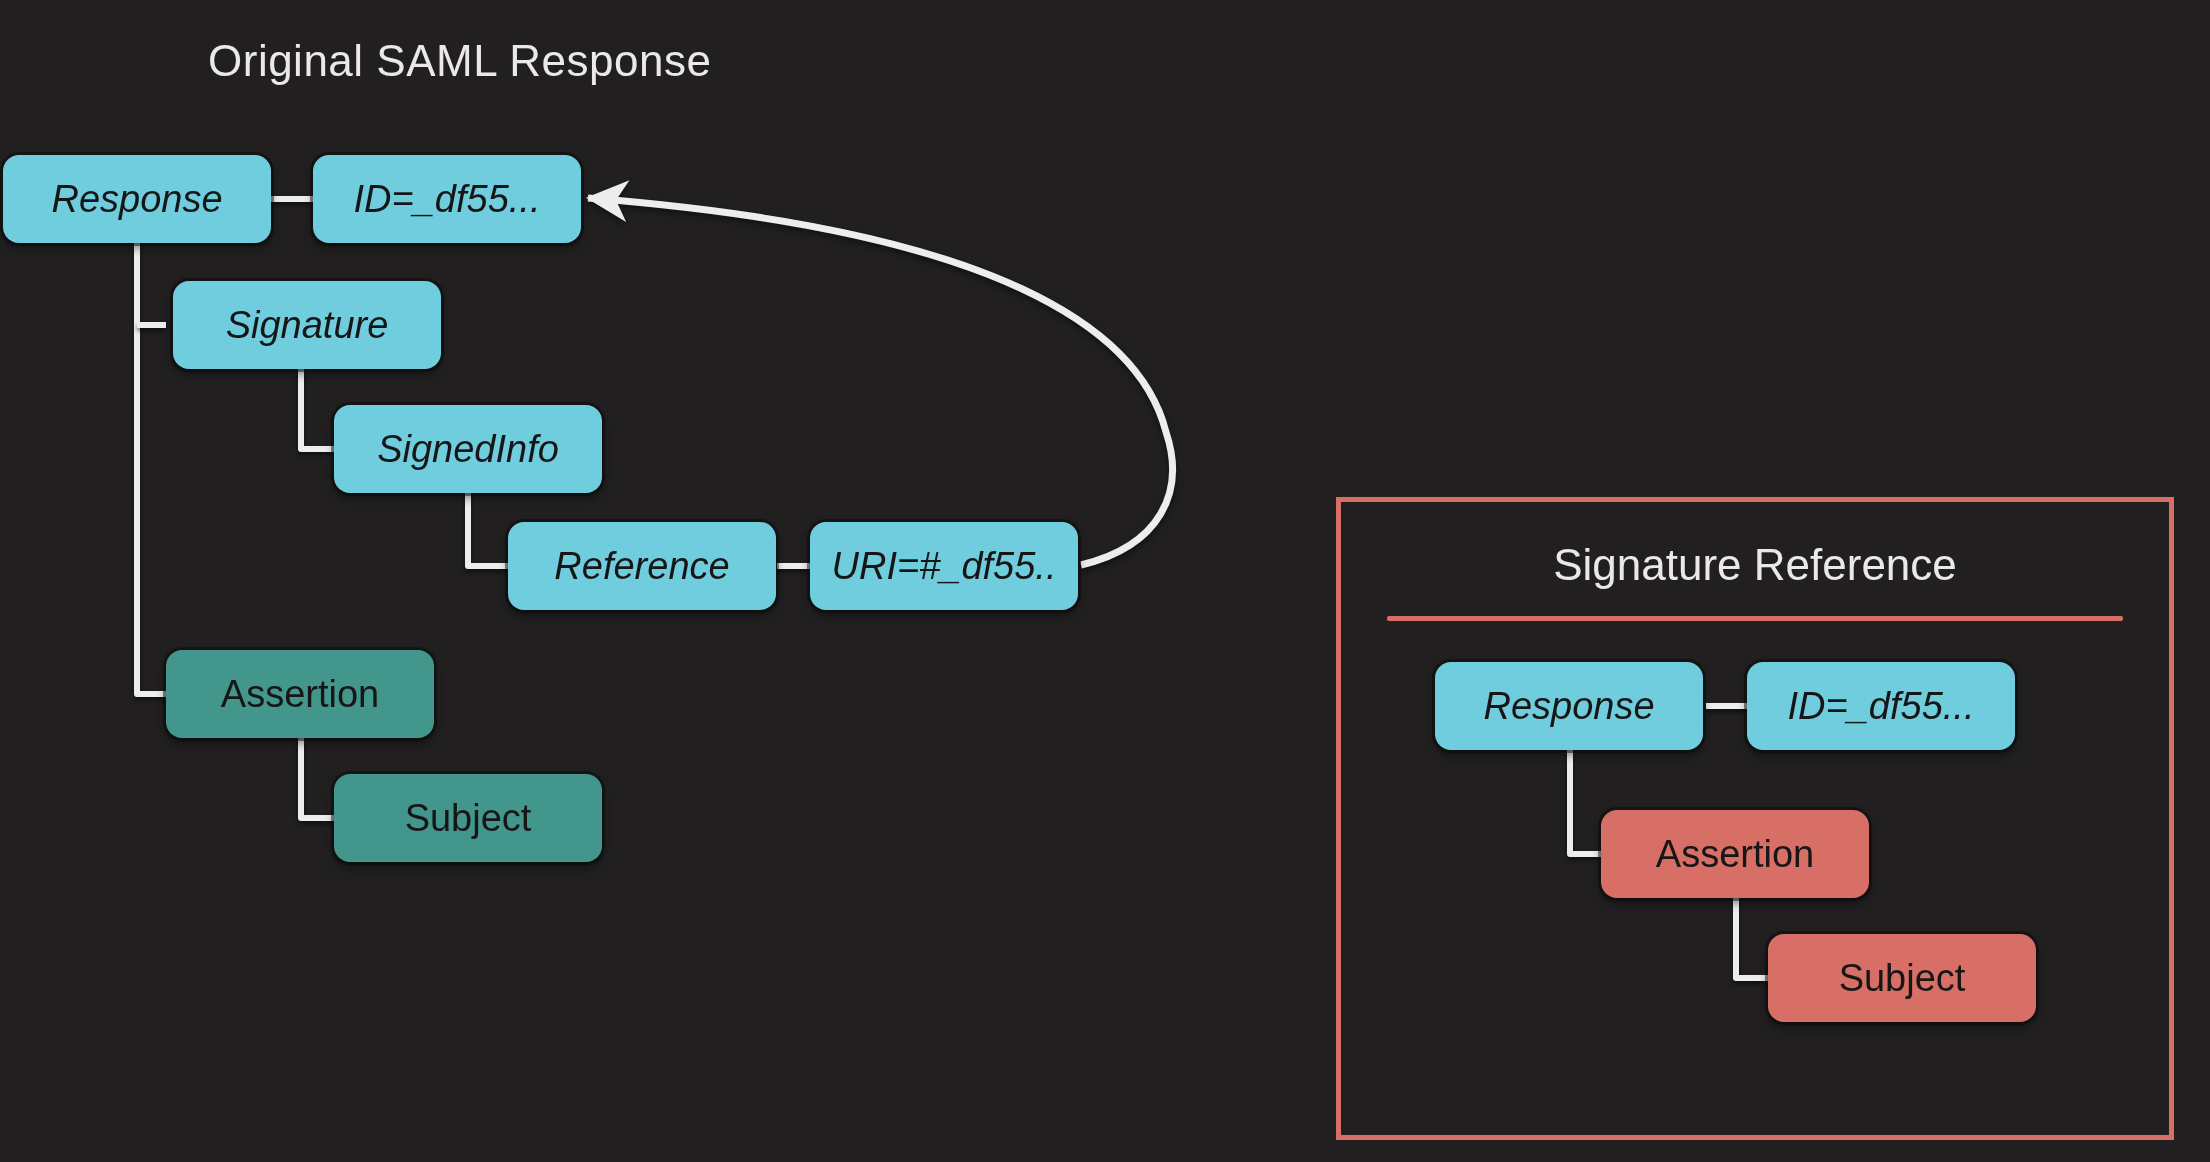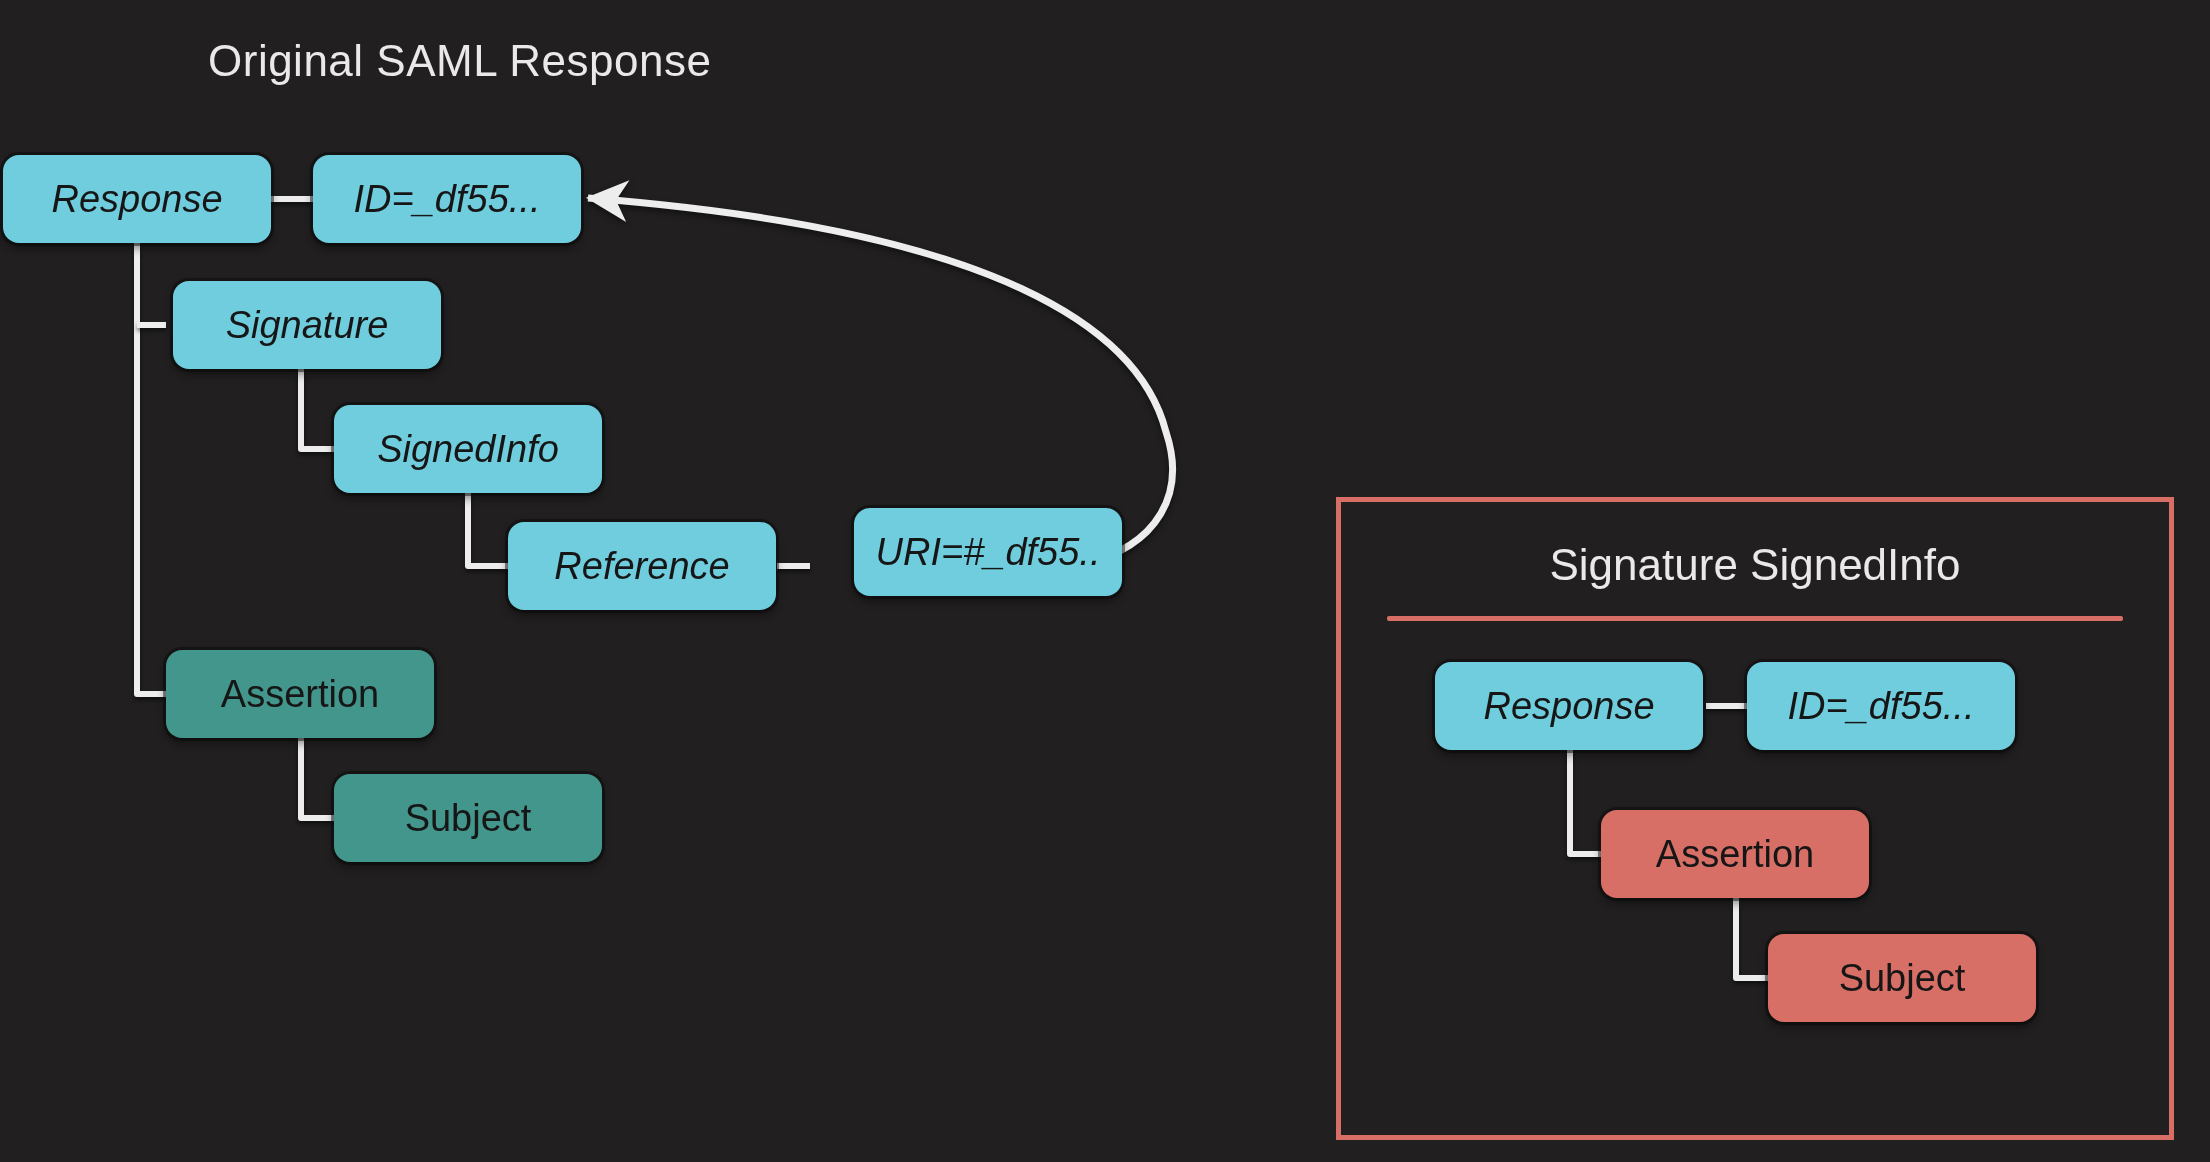--- a/index.html
+++ b/index.html
@@ -69,21 +69,21 @@
   .node.cyan { background: var(--cyan-node); font-style: italic; }
   .node.teal { background: var(--teal-node); }
   .node.red  { background: var(--red-node); }
 
   
   #n-response-l   { left: 3px;    top: 155px; }
   #n-id-l         { left: 313px;  top: 155px; }
   #n-signature    { left: 173px;  top: 281px; }
   #n-signedinfo   { left: 334px;  top: 405px; }
   #n-reference    { left: 508px;  top: 522px; }
-  #n-uri          { left: 810px;  top: 508px; margin-left: 44px; }
+  #n-uri          { left: 810px;  top: 522px; }
   #n-assertion-l  { left: 166px;  top: 650px; }
   #n-subject-l    { left: 334px;  top: 774px; }
 
   
   #n-response-r   { left: 1435px; top: 662px; }
   #n-id-r         { left: 1747px; top: 662px; }
   #n-assertion-r  { left: 1601px; top: 810px; }
   #n-subject-r    { left: 1768px; top: 934px; }
 
   svg.wires {
@@ -140,21 +140,21 @@
   <div class="node cyan" id="n-response-l">Response</div>
   <div class="node cyan" id="n-id-l">ID=_df55...</div>
   <div class="node cyan" id="n-signature">Signature</div>
   <div class="node cyan" id="n-reference">Reference</div>
   <div class="node cyan" id="n-signedinfo">SignedInfo</div>
   <div class="node cyan" id="n-uri">URI=#_df55..</div>
   <div class="node teal" id="n-assertion-l">Assertion</div>
   <div class="node teal" id="n-subject-l">Subject</div>
 
   <div class="panel">
-    <div class="panel-title">Signature SignedInfo</div>
+    <div class="panel-title">Signature Reference</div>
     <div class="panel-underline"></div>
   </div>
 
   <div class="node cyan" id="n-response-r">Response</div>
   <div class="node cyan" id="n-id-r">ID=_df55...</div>
   <div class="node red" id="n-assertion-r">Assertion</div>
   <div class="node red" id="n-subject-r">Subject</div>
 
 </div>
 

